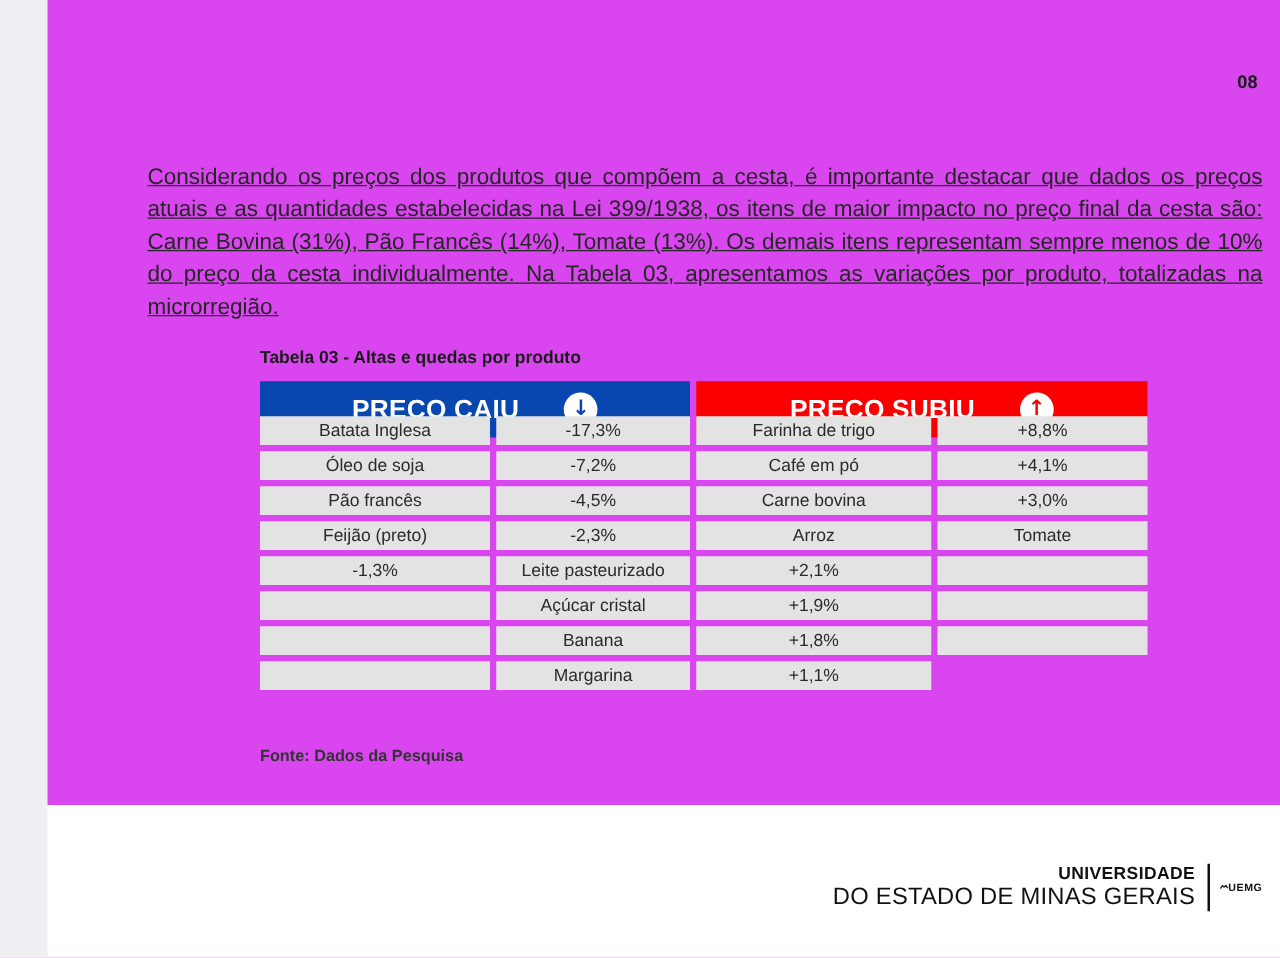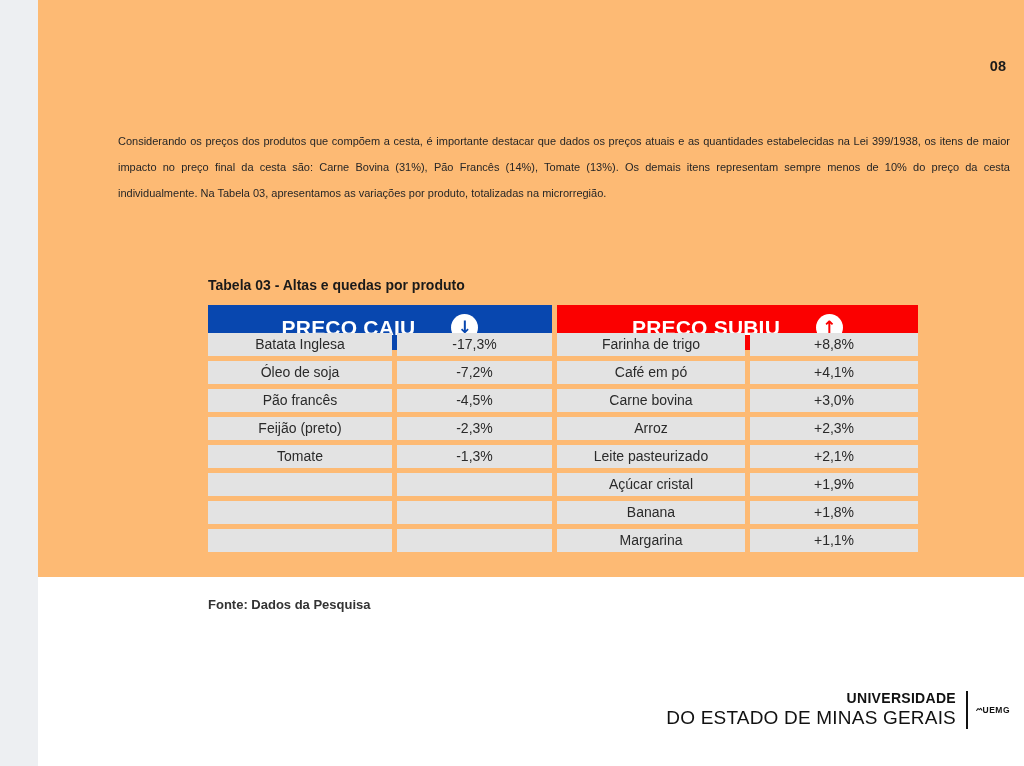--- a/index.html
+++ b/index.html
@@ -3,36 +3,36 @@
 <meta charset="utf-8">
 <style>
   * { margin: 0; padding: 0; box-sizing: border-box; }
   html, body {
     width: 1024px; height: 766px;
     background: #ffffff;
     font-family: "Liberation Sans", sans-serif;
     color: #222222;
     overflow: hidden;
   }
-  .stage { position: relative; width: 1024px; height: 577px; background:#fdba74; }
+  .stage { position: relative; width: 1024px; height: 644px; background:#d946ef; }
 
   .left-strip {
     position: absolute; left: 0; top: 0; width: 38px; height: 766px;
     background: #edeff2;
   }
 
   .page-number {
     position: absolute; top: 58px; right: 18px;
     font-size: 14.5px; font-weight: bold; color: #1a1a1a;
   }
 
   .body-paragraph {
     position: absolute; left: 118px; top: 128px; width: 892px;
-    font-size: 11px; line-height: 26px;
-    text-align: justify; color: #262626;
+    font-size: 18px; line-height: 26px;
+    text-align: justify; color: #262626; text-decoration: underline;
   }
 
   .table-title {
     position: absolute; left: 208px; top: 277px;
     font-size: 14px; font-weight: bold; color: #1a1a1a;
   }
 
   .price-table {
     position: absolute; left: 208px; top: 305px;
     display: grid;
@@ -120,21 +120,20 @@
     <div class="cell">+4,1%</div>
 
     <div class="cell">Pão francês</div>
     <div class="cell">-4,5%</div>
     <div class="cell">Carne bovina</div>
     <div class="cell">+3,0%</div>
 
     <div class="cell">Feijão (preto)</div>
     <div class="cell">-2,3%</div>
     <div class="cell">Arroz</div>
-    <div class="cell">+2,3%</div>
 
     <div class="cell">Tomate</div>
     <div class="cell">-1,3%</div>
     <div class="cell">Leite pasteurizado</div>
     <div class="cell">+2,1%</div>
 
     <div class="cell"></div>
     <div class="cell"></div>
     <div class="cell">Açúcar cristal</div>
     <div class="cell">+1,9%</div>

